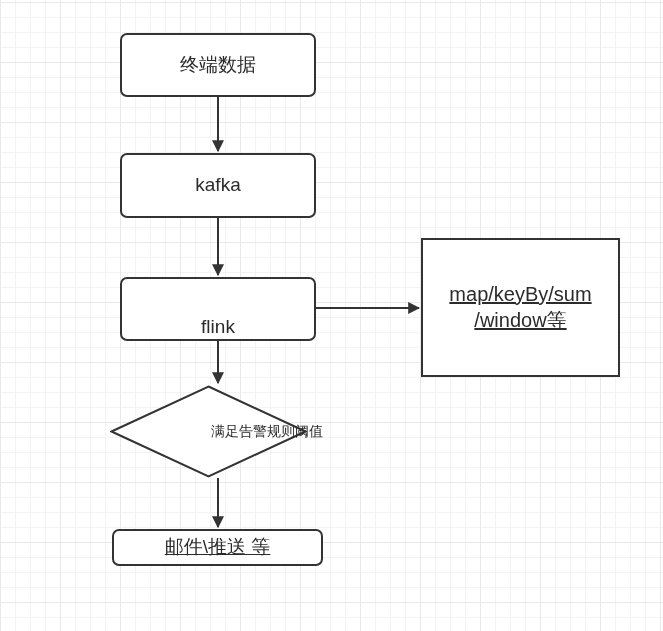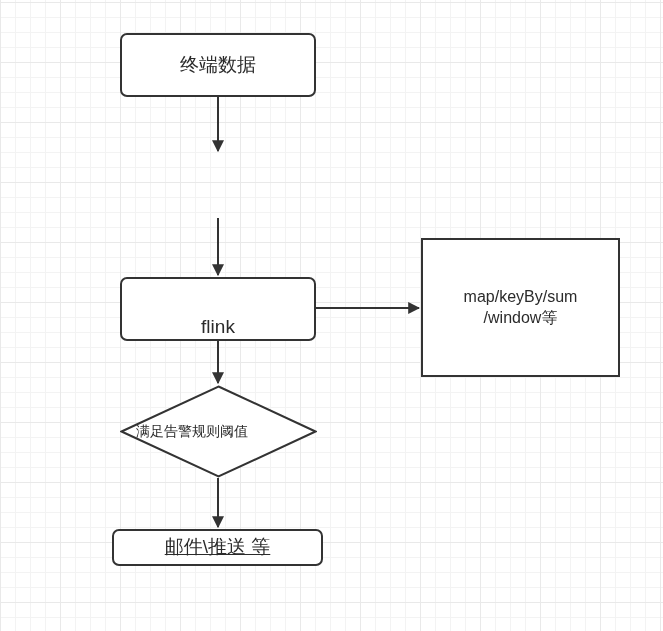--- a/index.html
+++ b/index.html
@@ -86,42 +86,43 @@
     height: 64px;
     font-size: 19px;
     align-items: flex-end;
   }
 
   #node-operators {
     left: 421px;
     top: 238px;
     width: 199px;
     height: 139px;
-    font-size: 16px;
+    font-size: 20px;
+    text-decoration: underline;
   }
 
   #node-notify {
     left: 112px;
     top: 529px;
     width: 211px;
     height: 37px;
     font-size: 19px;
     text-decoration: underline;
   }
 
   #node-condition {
     position: absolute;
-    left: 120px;
+    left: 110px;
     top: 385px;
     width: 197px;
     height: 93px;
     z-index: 2;
     display: flex;
     align-items: center;
-    justify-content: flex-start;
+    justify-content: flex-end;
     padding-left: 16px;
   }
 
   #node-condition .diamond-shape {
     position: absolute;
     left: 0;
     top: 0;
     width: 197px;
     height: 93px;
   }
@@ -153,20 +154,23 @@
 
     <line x1="218" y1="341" x2="218" y2="383" stroke="#333333" stroke-width="2" marker-end="url(#arrowhead)"></line>
 
     <line x1="218" y1="478" x2="218" y2="527" stroke="#333333" stroke-width="2" marker-end="url(#arrowhead)"></line>
   </svg>
 
   <div class="node rounded" id="node-terminal-data">
     <span class="node-label">终端数据</span>
   </div>
 
+  <div class="node rounded" id="node-kafka">
+    <span class="node-label">kafka</span>
+  </div>
 
   <div class="node rounded" id="node-flink">
     <span class="node-label">flink</span>
   </div>
 
   <div class="node" id="node-operators">
     <span class="node-label">map/keyBy/sum
 /window等</span>
   </div>
 

